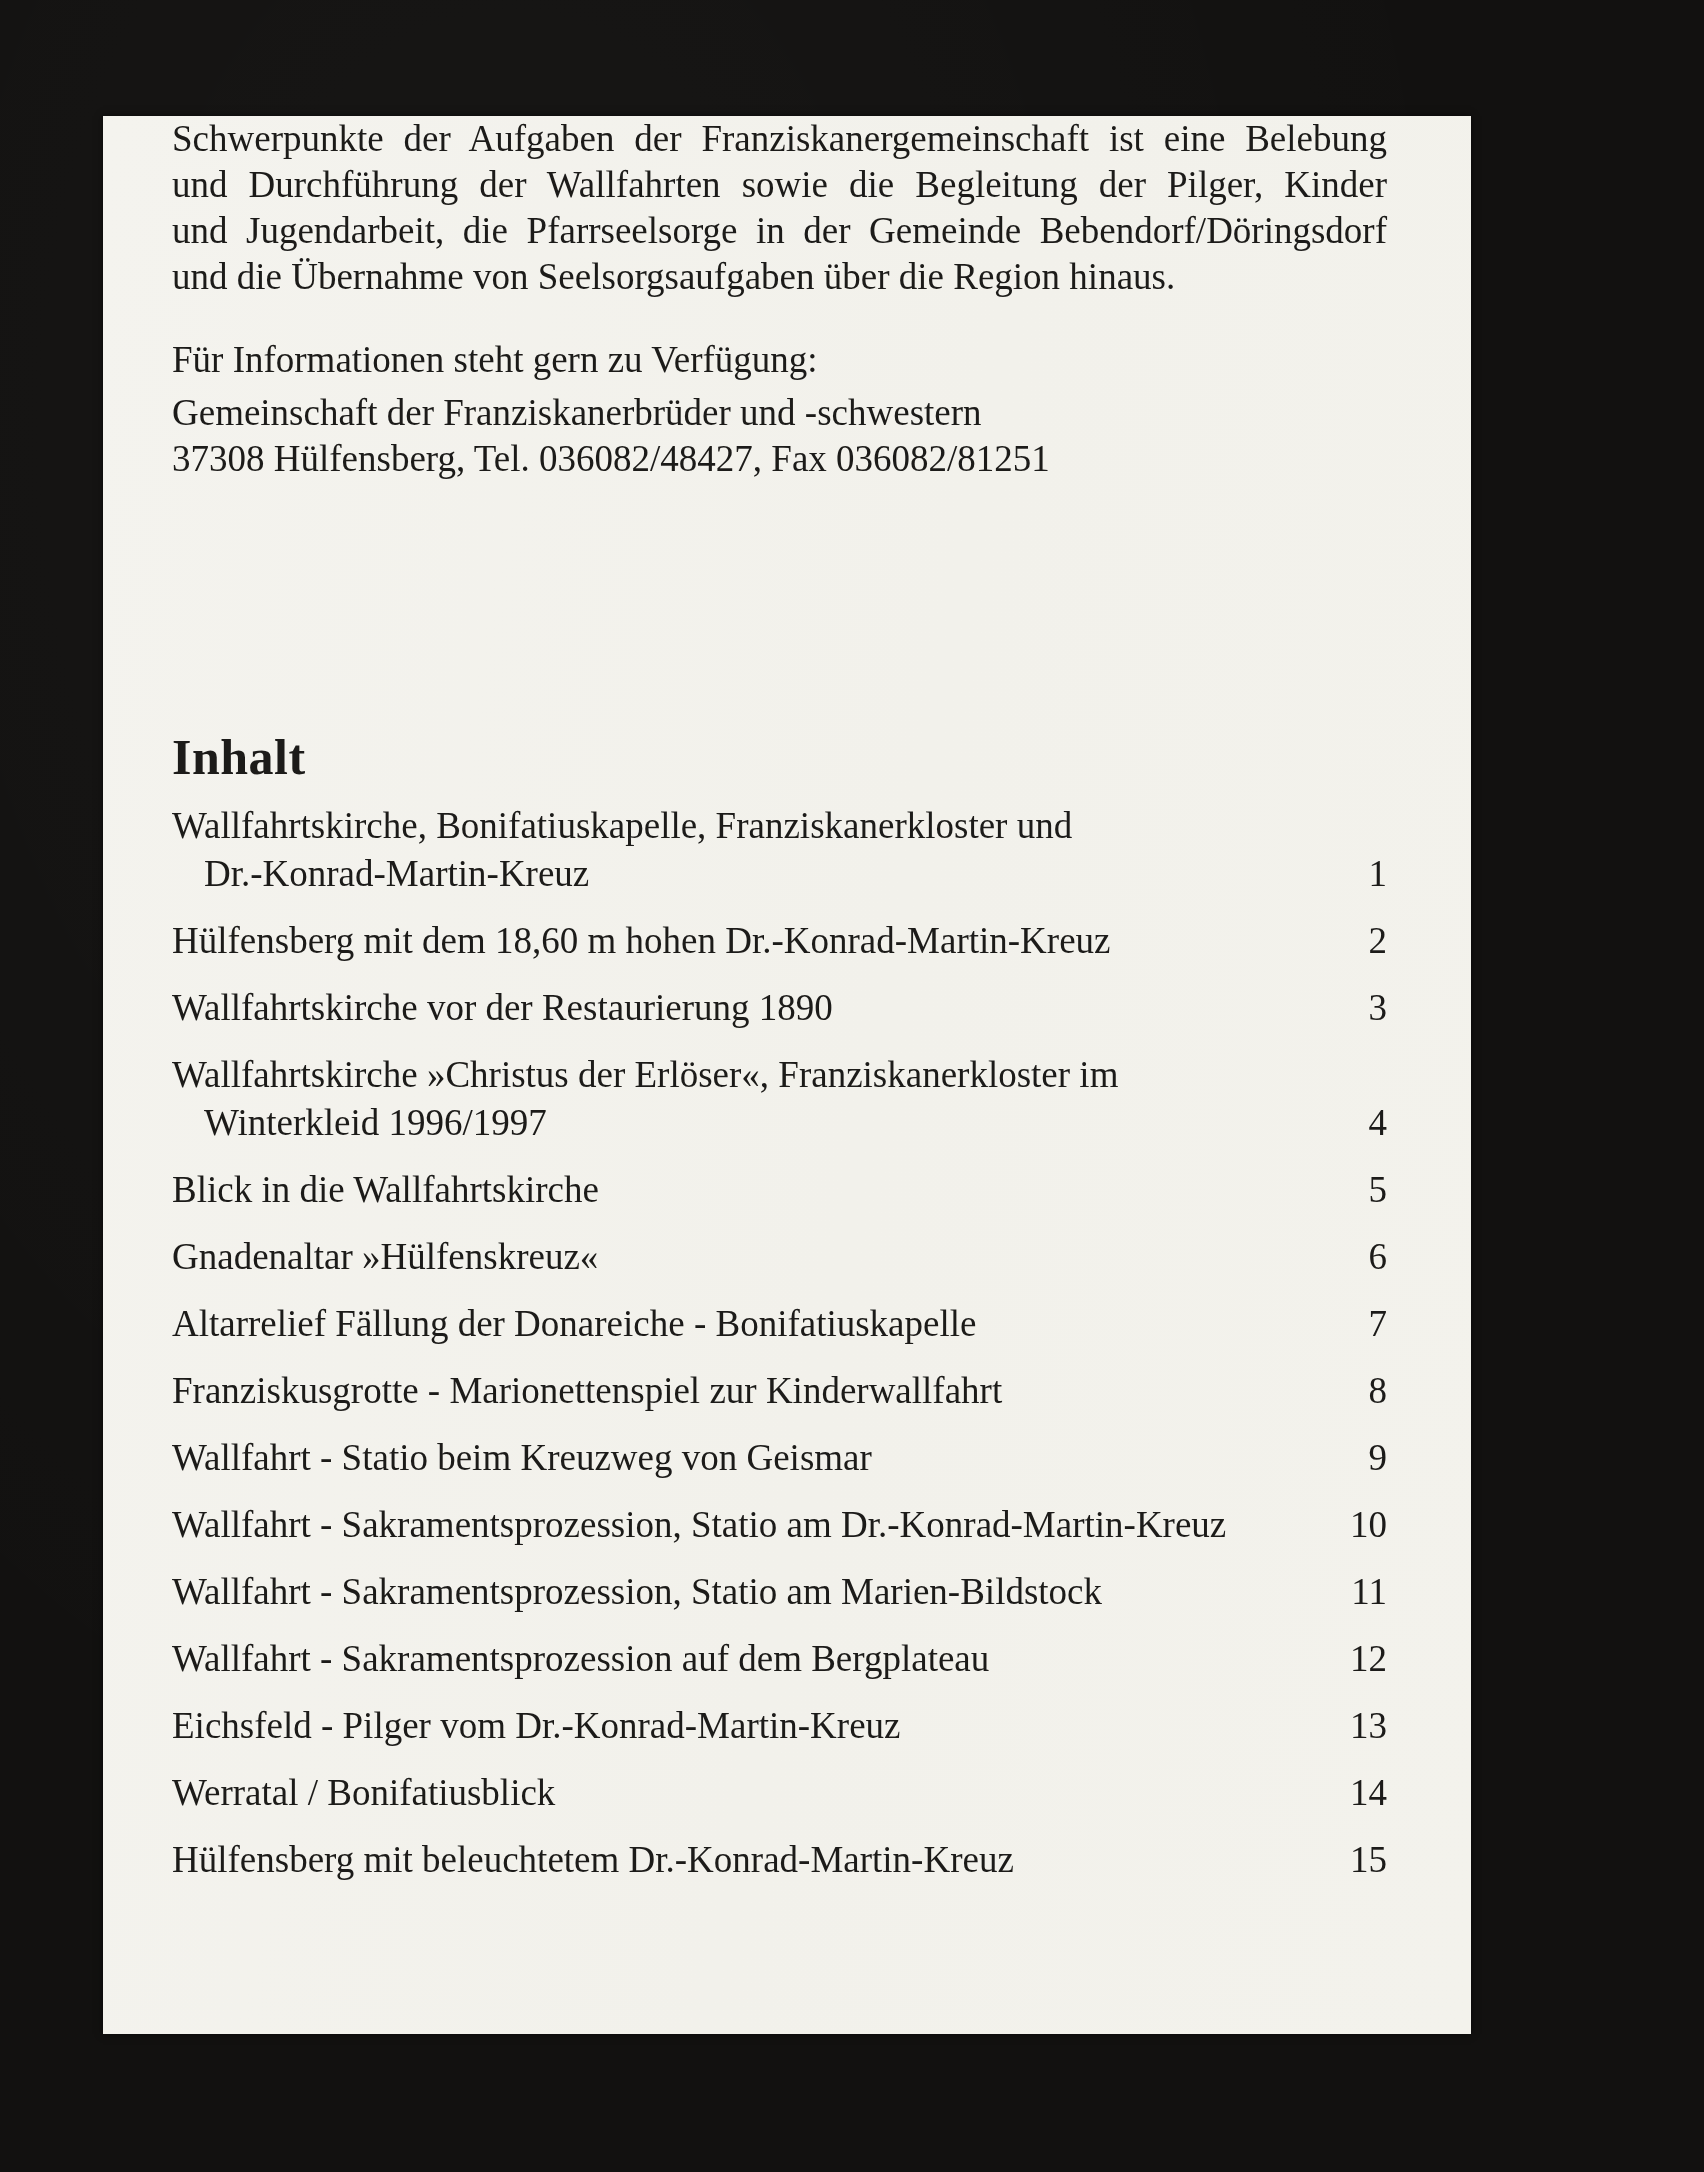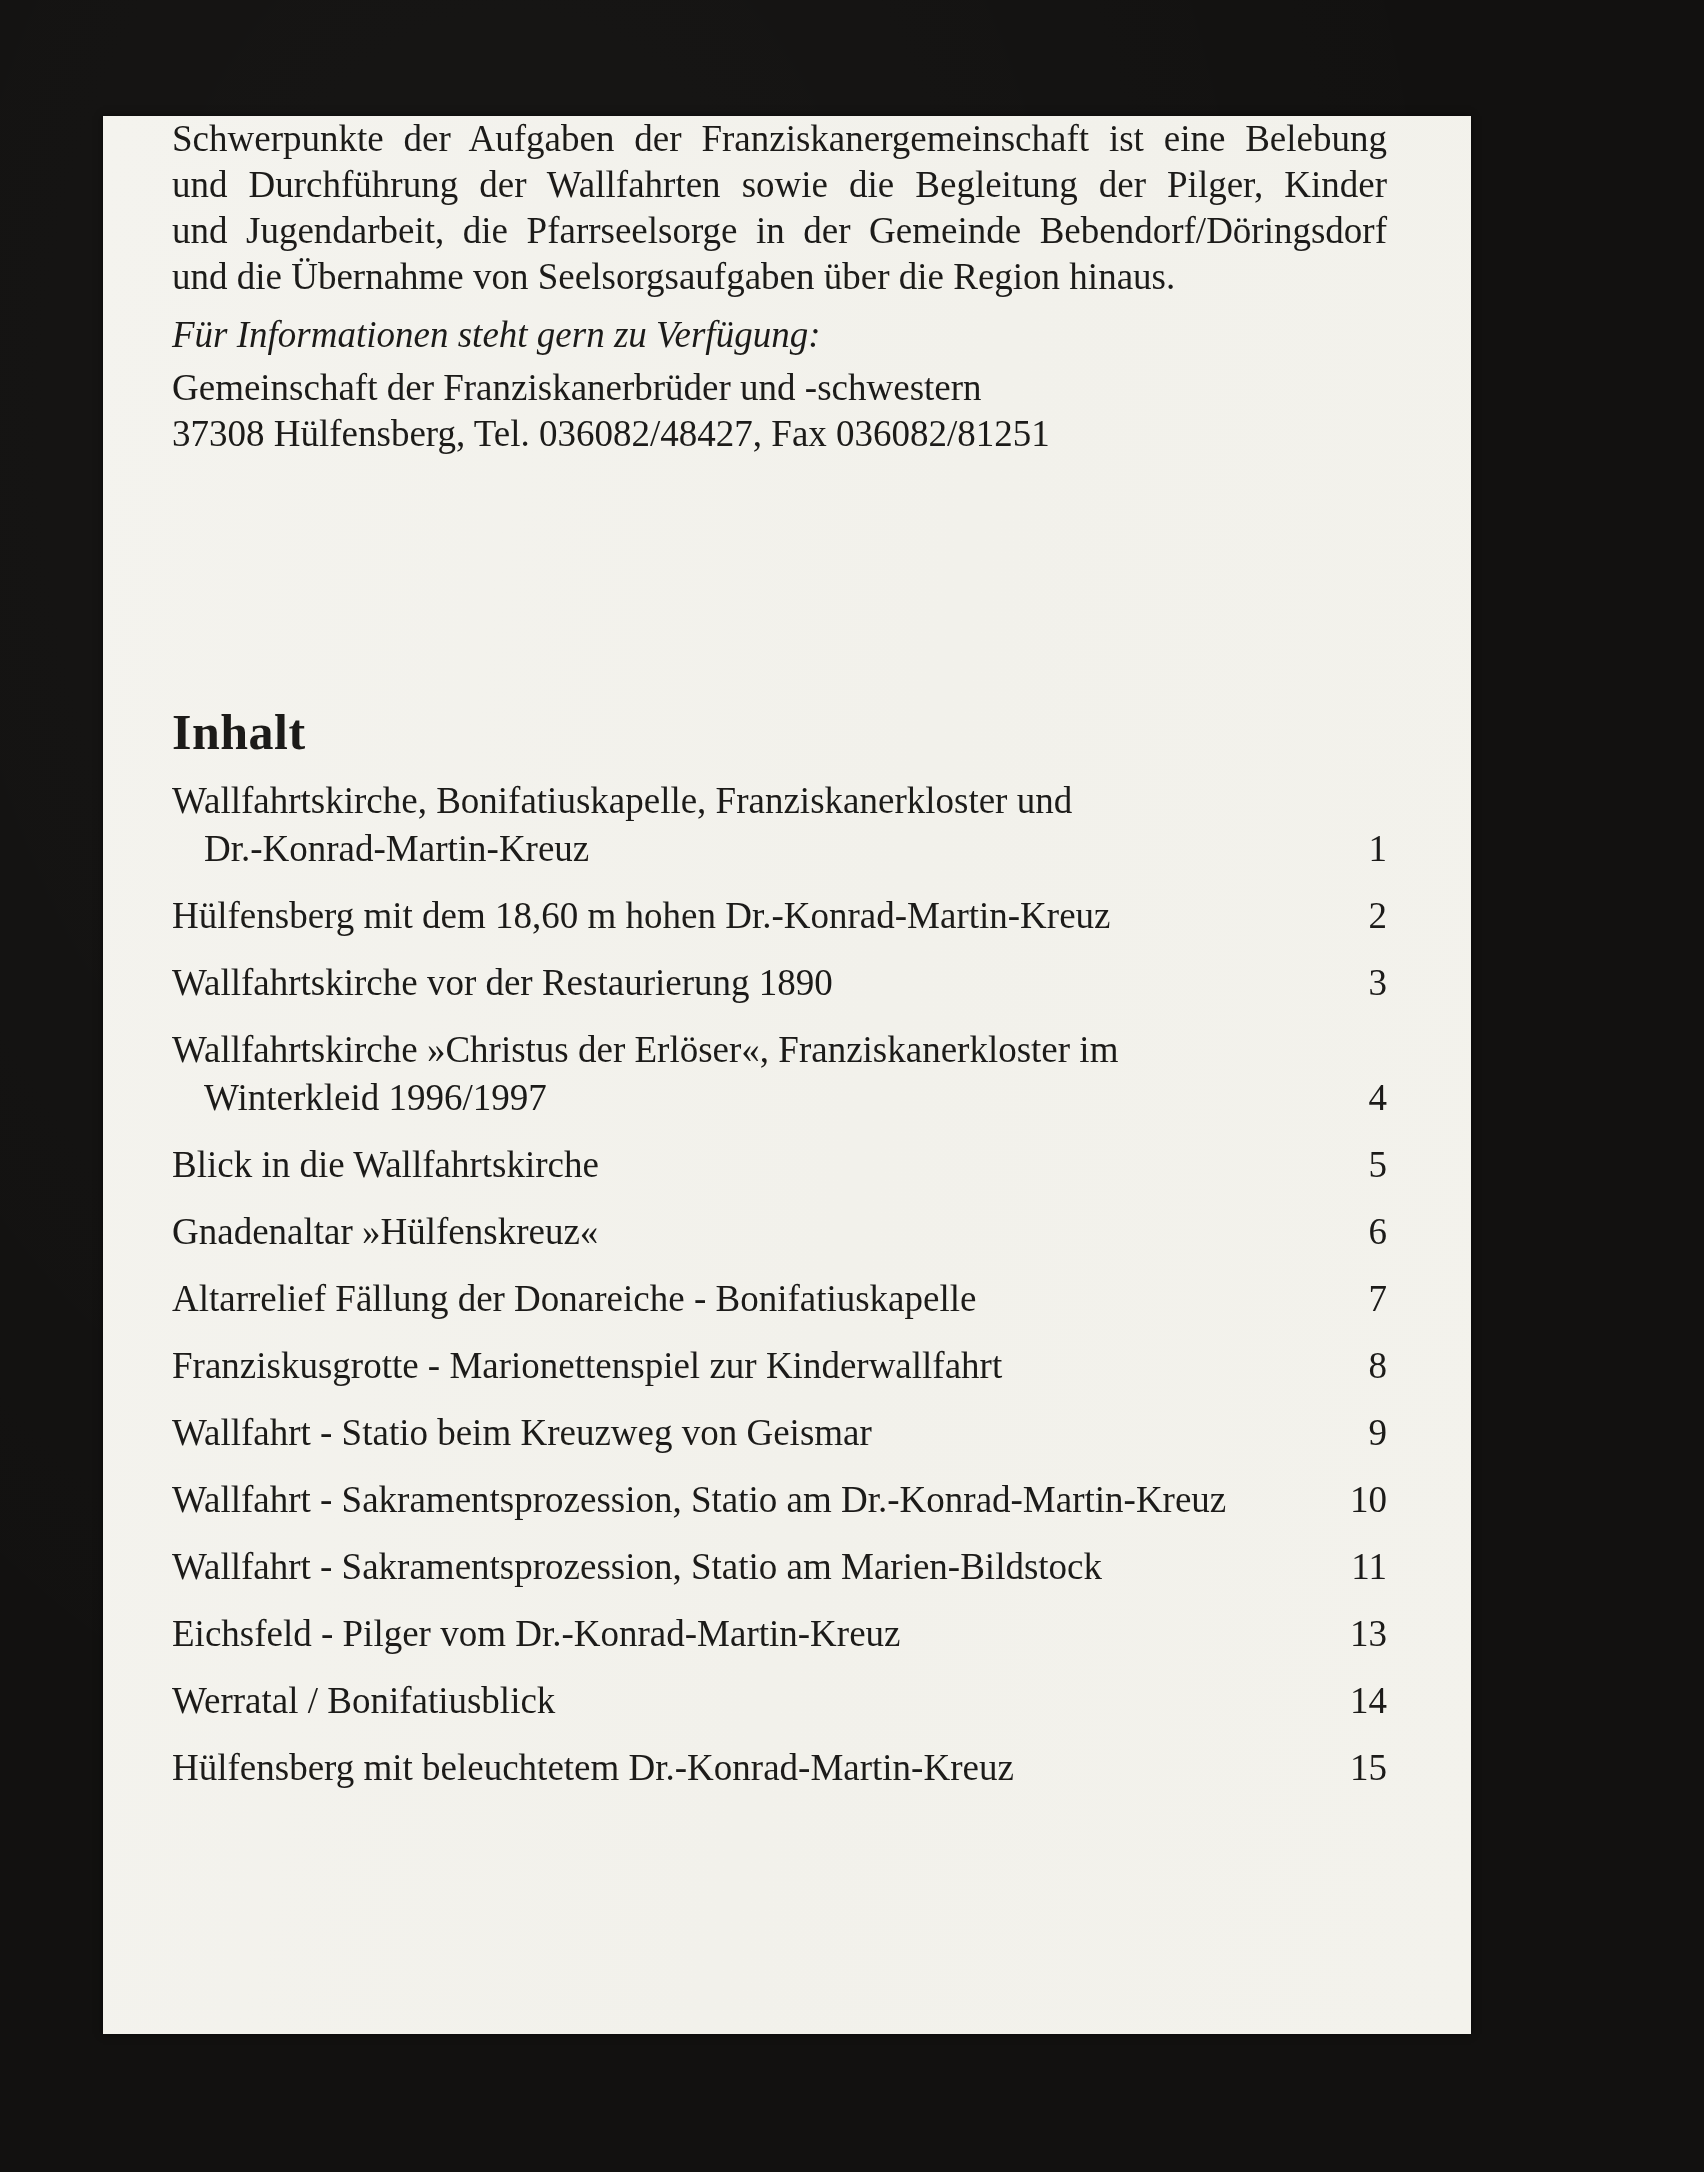--- a/index.html
+++ b/index.html
@@ -43,24 +43,23 @@
   }
   .jline {
     text-align: justify;
     text-align-last: justify;
     white-space: nowrap;
   }
   .jline.last {
     text-align-last: left;
   }
   .info-line {
-    margin-top: 12px;
+    margin-top: 37px;
     font-size: 37px;
     line-height: 46px;
-    font-style: italic;
   }
   .address {
     margin-top: 7px;
     font-size: 37px;
     line-height: 46px;
   }
   .toc-heading {
     margin-top: 251px;
     font-size: 50px;
     font-weight: bold;
@@ -182,20 +181,26 @@
           <div class="toc-num">10</div>
         </div>
         <div class="toc-row">
           <div class="toc-title">
             <div class="toc-line">Wallfahrt - Sakramentsprozession, Statio am Marien-Bildstock</div>
           </div>
           <div class="toc-num">11</div>
         </div>
         <div class="toc-row">
           <div class="toc-title">
+            <div class="toc-line">Wallfahrt - Sakramentsprozession auf dem Bergplateau</div>
+          </div>
+          <div class="toc-num">12</div>
+        </div>
+        <div class="toc-row">
+          <div class="toc-title">
             <div class="toc-line">Eichsfeld - Pilger vom Dr.-Konrad-Martin-Kreuz</div>
           </div>
           <div class="toc-num">13</div>
         </div>
         <div class="toc-row">
           <div class="toc-title">
             <div class="toc-line">Werratal / Bonifatiusblick</div>
           </div>
           <div class="toc-num">14</div>
         </div>

